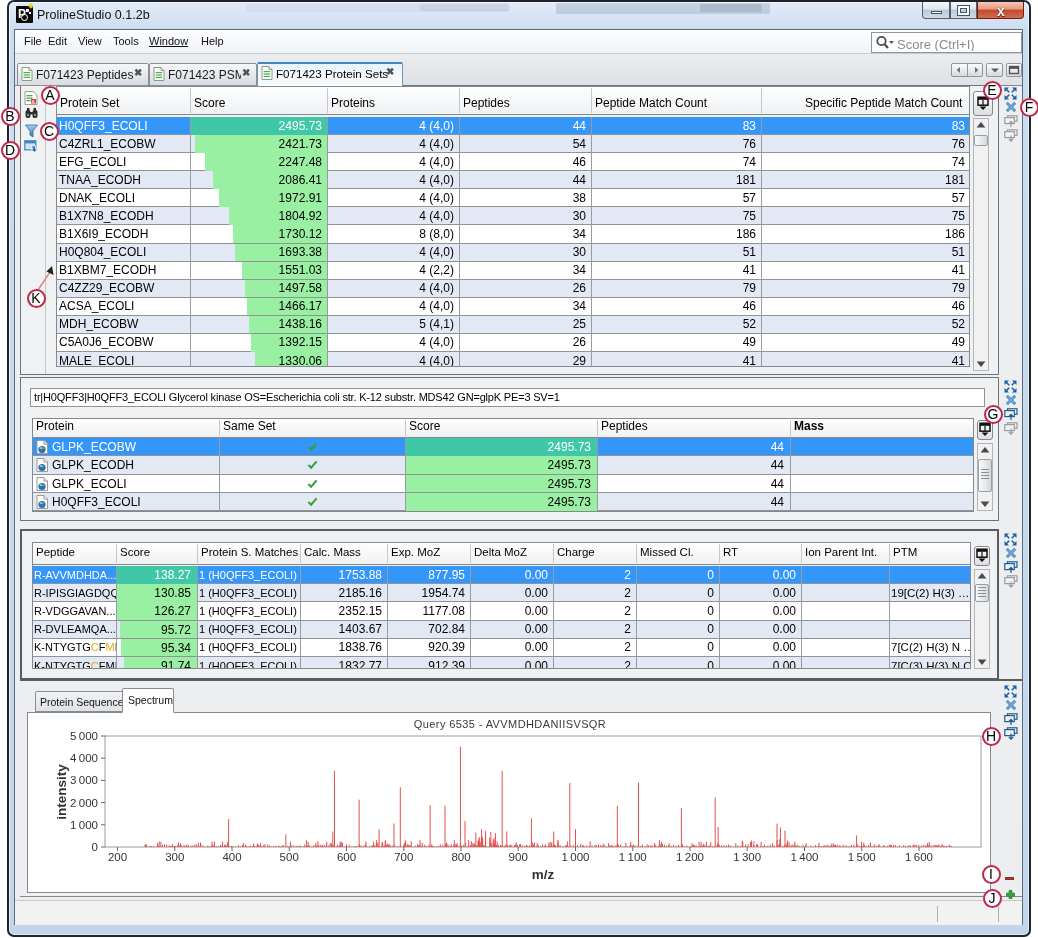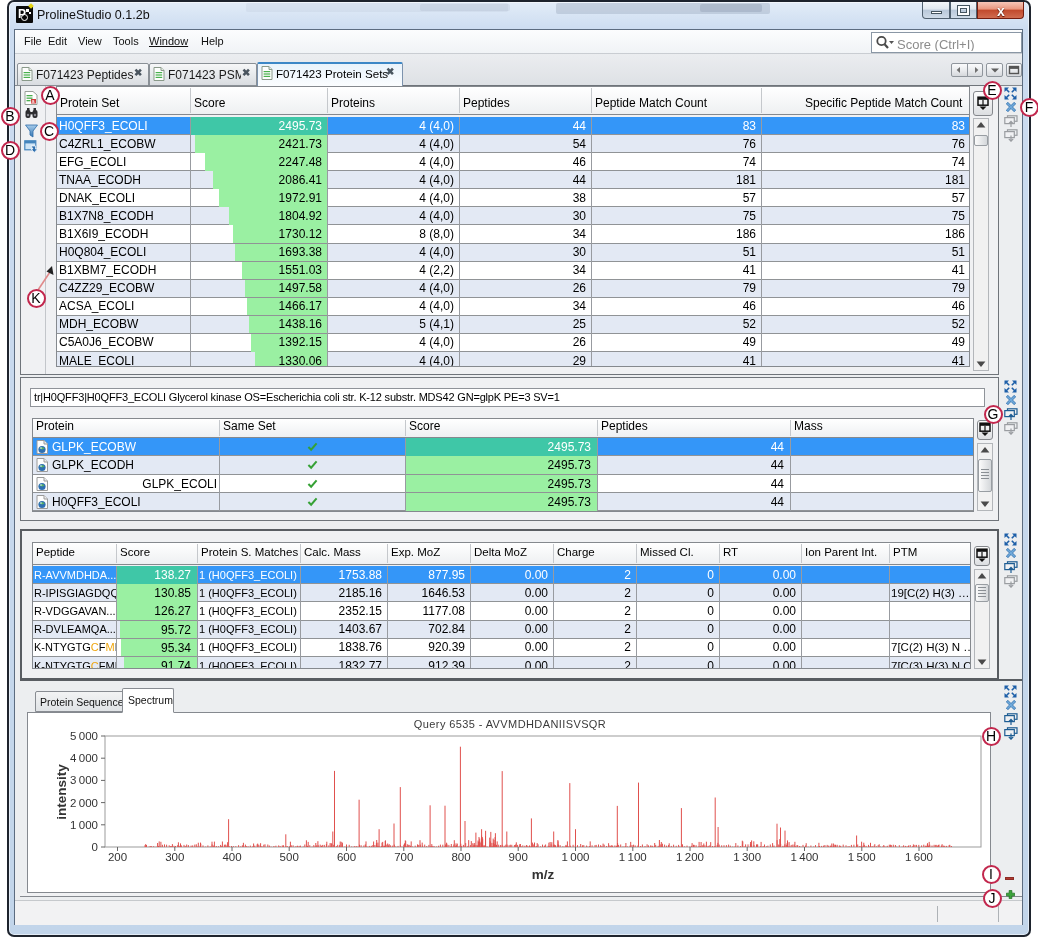--- a/index.html
+++ b/index.html
@@ -301,21 +301,21 @@
 <div style="left:30px;top:388px;width:955px;height:19px;background:#fff;border:1px solid #8f9399;z-index:4;"></div>
 <div class="txt" style="left:34px;top:391px;width:940px;height:15px;color:#000;font-size:11px;letter-spacing:-0.18px;z-index:5;">tr|H0QFF3|H0QFF3_ECOLI Glycerol kinase OS=Escherichia coli str. K-12 substr. MDS42 GN=glpK PE=3 SV=1</div>
 <div style="left:32px;top:418px;width:942px;height:20px;background:linear-gradient(#ffffff,#eef0f2);border:1px solid #85898e;border-bottom:1px solid #85898e;z-index:4;"></div>
 <div class="txt" style="left:36px;top:419px;width:182px;height:14px;color:#000;font-size:12px;z-index:5;">Protein</div>
 <div class="txt" style="left:223px;top:419px;width:181px;height:14px;color:#000;font-size:12px;z-index:5;">Same Set</div>
 <div style="left:219px;top:420px;width:1px;height:16px;background:#c5c8cc;z-index:5;"></div>
 <div class="txt" style="left:409px;top:419px;width:187px;height:14px;color:#000;font-size:12px;z-index:5;">Score</div>
 <div style="left:405px;top:420px;width:1px;height:16px;background:#c5c8cc;z-index:5;"></div>
 <div class="txt" style="left:601px;top:419px;width:188px;height:14px;color:#000;font-size:12px;z-index:5;">Peptides</div>
 <div style="left:597px;top:420px;width:1px;height:16px;background:#c5c8cc;z-index:5;"></div>
-<div class="txt" style="left:794px;top:419px;width:179px;height:14px;color:#000;font-size:12px;z-index:5;">Mass</div>
+<div class="txt" style="left:794px;top:419px;width:179px;height:14px;color:#000;font-size:12px;z-index:5;font-weight:bold;">Mass</div>
 <div style="left:790px;top:420px;width:1px;height:16px;background:#c5c8cc;z-index:5;"></div>
 <div style="left:32px;top:438px;width:942px;height:73.0px;overflow:hidden;z-index:3;">
     <div style="left:0px;top:0.0px;width:942px;height:18.25px;background:#3496f8;border-bottom:1px solid #909396;"></div>
     <svg style="position:absolute;left:4px;top:2.0px;z-index:3" width="13" height="14" viewBox="0 0 13 14">
 <path d="M1 .5 H8 L11.5 4 V13.5 H1 Z" fill="#fdfdfd" stroke="#9a9a9a" stroke-width="1"></path>
 <path d="M8 .5 V4 H11.5" fill="#eee" stroke="#9a9a9a" stroke-width="1"></path>
 <circle cx="6" cy="9.5" r="3.6" fill="#2e6fb2"></circle>
       <path d="M3.4 8.6 a3.6 3.6 0 0 1 5.2 0 q-2.6 1.6 -5.2 0" fill="#58b65c"></path>
 <ellipse cx="5" cy="8" rx="1.2" ry="0.8" fill="#cfe6f8" opacity="0.85"></ellipse>
     </svg>
@@ -342,21 +342,21 @@
     <div class="num" style="left:373px;top:20.25px;width:186px;height:15px;color:#000;font-size:12px;">2495.73</div>
     <div class="num" style="left:565px;top:20.25px;width:187px;height:15px;color:#000;font-size:12px;">44</div>
     <div style="left:0px;top:36.5px;width:942px;height:18.25px;background:#fff;border-bottom:1px solid #909396;"></div>
     <svg style="position:absolute;left:4px;top:38.5px;z-index:3" width="13" height="14" viewBox="0 0 13 14">
 <path d="M1 .5 H8 L11.5 4 V13.5 H1 Z" fill="#fdfdfd" stroke="#9a9a9a" stroke-width="1"></path>
 <path d="M8 .5 V4 H11.5" fill="#eee" stroke="#9a9a9a" stroke-width="1"></path>
 <circle cx="6" cy="9.5" r="3.6" fill="#2e6fb2"></circle>
       <path d="M3.4 8.6 a3.6 3.6 0 0 1 5.2 0 q-2.6 1.6 -5.2 0" fill="#58b65c"></path>
 <ellipse cx="5" cy="8" rx="1.2" ry="0.8" fill="#cfe6f8" opacity="0.85"></ellipse>
     </svg>
-    <div class="txt" style="left:20px;top:38.5px;width:165px;height:15px;color:#000;font-size:12px;text-align:right;">GLPK_ECOLI</div>
+    <div class="txt" style="left:20px;top:38.5px;width:165px;height:15px;color:#000;font-size:12px;">GLPK_ECOLI</div>
     <svg style="position:absolute;left:275px;top:40.5px;z-index:3" width="11" height="10" viewBox="0 0 12 11">
 <path d="M1.5 5.5 L4.5 8.5 L10.5 1.5" fill="none" stroke="#35a135" stroke-width="2.2"></path>
     </svg>
     <div style="left:373.5px;top:36.5px;width:191px;height:17.75px;background:#9af0a2;"></div>
     <div class="num" style="left:373px;top:38.5px;width:186px;height:15px;color:#000;font-size:12px;">2495.73</div>
     <div class="num" style="left:565px;top:38.5px;width:187px;height:15px;color:#000;font-size:12px;">44</div>
     <div style="left:0px;top:54.75px;width:942px;height:18.25px;background:#e3e9f4;border-bottom:1px solid #909396;"></div>
     <svg style="position:absolute;left:4px;top:56.75px;z-index:3" width="13" height="14" viewBox="0 0 13 14">
 <path d="M1 .5 H8 L11.5 4 V13.5 H1 Z" fill="#fdfdfd" stroke="#9a9a9a" stroke-width="1"></path>
 <path d="M8 .5 V4 H11.5" fill="#eee" stroke="#9a9a9a" stroke-width="1"></path>
@@ -457,21 +457,21 @@
     <div class="num" style="left:440px;top:1.5px;width:76px;height:15px;color:#fff;font-size:12px;">0.00</div>
     <div class="num" style="left:523px;top:1.5px;width:76px;height:15px;color:#fff;font-size:12px;">2</div>
     <div class="num" style="left:606px;top:1.5px;width:76px;height:15px;color:#fff;font-size:12px;">0</div>
     <div class="num" style="left:689px;top:1.5px;width:75px;height:15px;color:#fff;font-size:12px;">0.00</div>
     <div style="left:0px;top:18.2px;width:939px;height:18.2px;background:#e3e9f4;border-bottom:1px solid #909396;"></div>
     <div class="txt" style="left:2px;top:20.7px;width:83px;height:15px;color:#000;font-size:11px;">R-IPISGIAGDQQ.</div>
     <div style="left:85.0px;top:18.2px;width:80.0px;height:17.7px;background:#9af0a2;"></div>
     <div class="num" style="left:84px;top:20.2px;width:75px;height:15px;color:#000;font-size:12px;">130.85</div>
     <div class="txt" style="left:167px;top:20.7px;width:101px;height:15px;color:#000;font-size:11px;">1 (H0QFF3_ECOLI)</div>
     <div class="num" style="left:270px;top:19.7px;width:80px;height:15px;color:#000;font-size:12px;">2185.16</div>
-    <div class="num" style="left:357px;top:19.7px;width:76px;height:15px;color:#000;font-size:12px;">1646.53</div>
+    <div class="num" style="left:357px;top:19.7px;width:76px;height:15px;color:#000;font-size:12px;">1954.74</div>
     <div class="num" style="left:440px;top:19.7px;width:76px;height:15px;color:#000;font-size:12px;">0.00</div>
     <div class="num" style="left:523px;top:19.7px;width:76px;height:15px;color:#000;font-size:12px;">2</div>
     <div class="num" style="left:606px;top:19.7px;width:76px;height:15px;color:#000;font-size:12px;">0</div>
     <div class="num" style="left:689px;top:19.7px;width:75px;height:15px;color:#000;font-size:12px;">0.00</div>
     <div class="txt" style="left:859px;top:20.7px;width:79px;height:15px;color:#000;font-size:11.5px;">19[C(2) H(3) …</div>
     <div style="left:0px;top:36.4px;width:939px;height:18.2px;background:#fff;border-bottom:1px solid #909396;"></div>
     <div class="txt" style="left:2px;top:38.9px;width:83px;height:15px;color:#000;font-size:11px;">R-VDGGAVAN...</div>
     <div style="left:85.0px;top:36.4px;width:80.0px;height:17.7px;background:#9af0a2;"></div>
     <div class="num" style="left:84px;top:38.4px;width:75px;height:15px;color:#000;font-size:12px;">126.27</div>
     <div class="txt" style="left:167px;top:38.9px;width:101px;height:15px;color:#000;font-size:11px;">1 (H0QFF3_ECOLI)</div>

